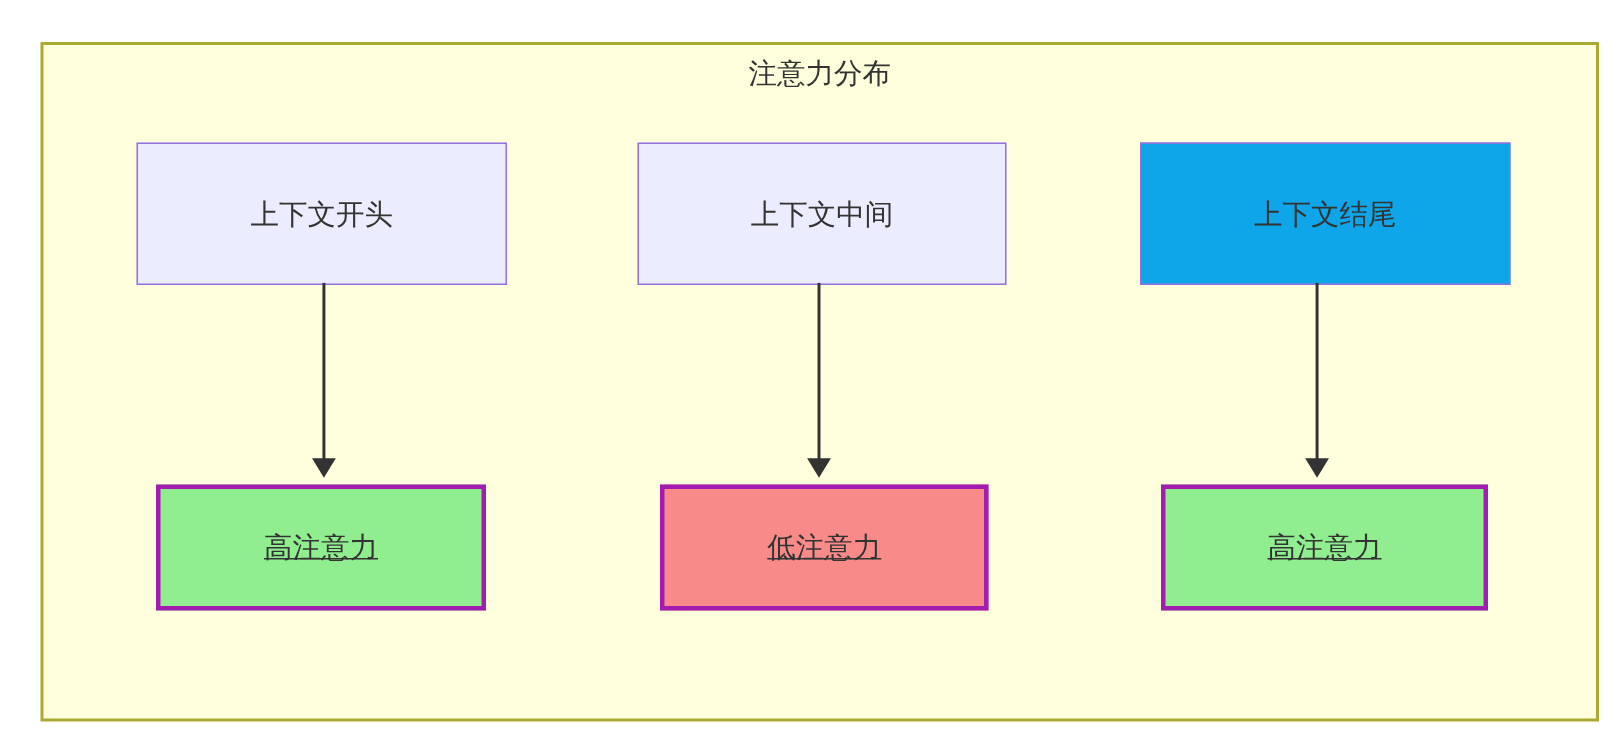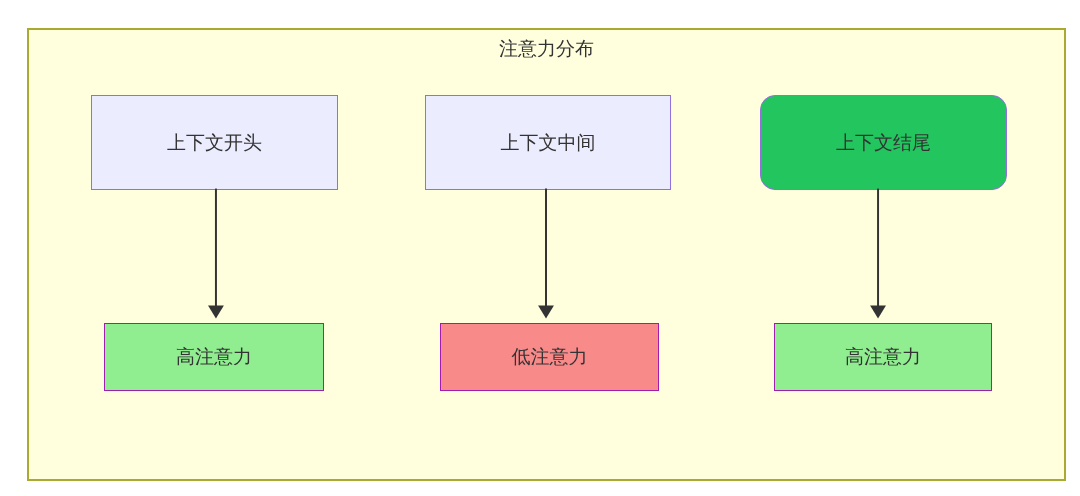--- a/index.html
+++ b/index.html
@@ -39,23 +39,24 @@
     font-size: 19px;
     color: #333333;
     text-align: center;
   }
   .node.top-node {
     border: 1.5px solid #9370db;
     height: 95px;
     top: 65px;
   }
   .node.bottom-node {
-    border: 1px solid #a21caf;
-    height: 68px;
+    border: 3px solid #a21caf;
+    height: 84px;
     top: 293px;
+    text-decoration: underline;
   }
   #top-node-0 { left: 62px;  width: 247px; }
   #top-node-1 { left: 396px; width: 246px; }
   #top-node-2 { left: 731px; width: 247px; }
   #bottom-node-0 { left: 75px;  width: 220px; }
   #bottom-node-1 { left: 411px; width: 219px; text-align: center; }
   #bottom-node-2 { left: 745px; width: 218px; }
   .edges {
     position: absolute;
     left: 0;
@@ -72,21 +73,21 @@
   <div class="container" style="background-color: rgb(255, 255, 222); padding-left: 36px;">
 
     <div class="diagram-title">注意力分布</div>
 
     <div class="node top-node" id="top-node-1" style="background-color: rgb(236, 236, 255);">
       <span>上下文中间</span>
     </div>
     <div class="node top-node" id="top-node-0" style="background-color: rgb(236, 236, 255);">
       <span>上下文开头</span>
     </div>
-    <div class="node top-node" id="top-node-2" style="background-color: #22c55e; border-radius: 15px;">
+    <div class="node top-node" id="top-node-2" style="background-color: #0ea5e9;">
       <span>上下文结尾</span>
     </div>
 
     <div class="node bottom-node" id="bottom-node-0" style="background-color: rgb(144, 238, 144);">
       <span>高注意力</span>
     </div>
     <div class="node bottom-node" id="bottom-node-1" style="background-color: rgb(249, 138, 138);">
       <span>低注意力</span>
     </div>
     <div class="node bottom-node" id="bottom-node-2" style="background-color: rgb(144, 238, 144);">

